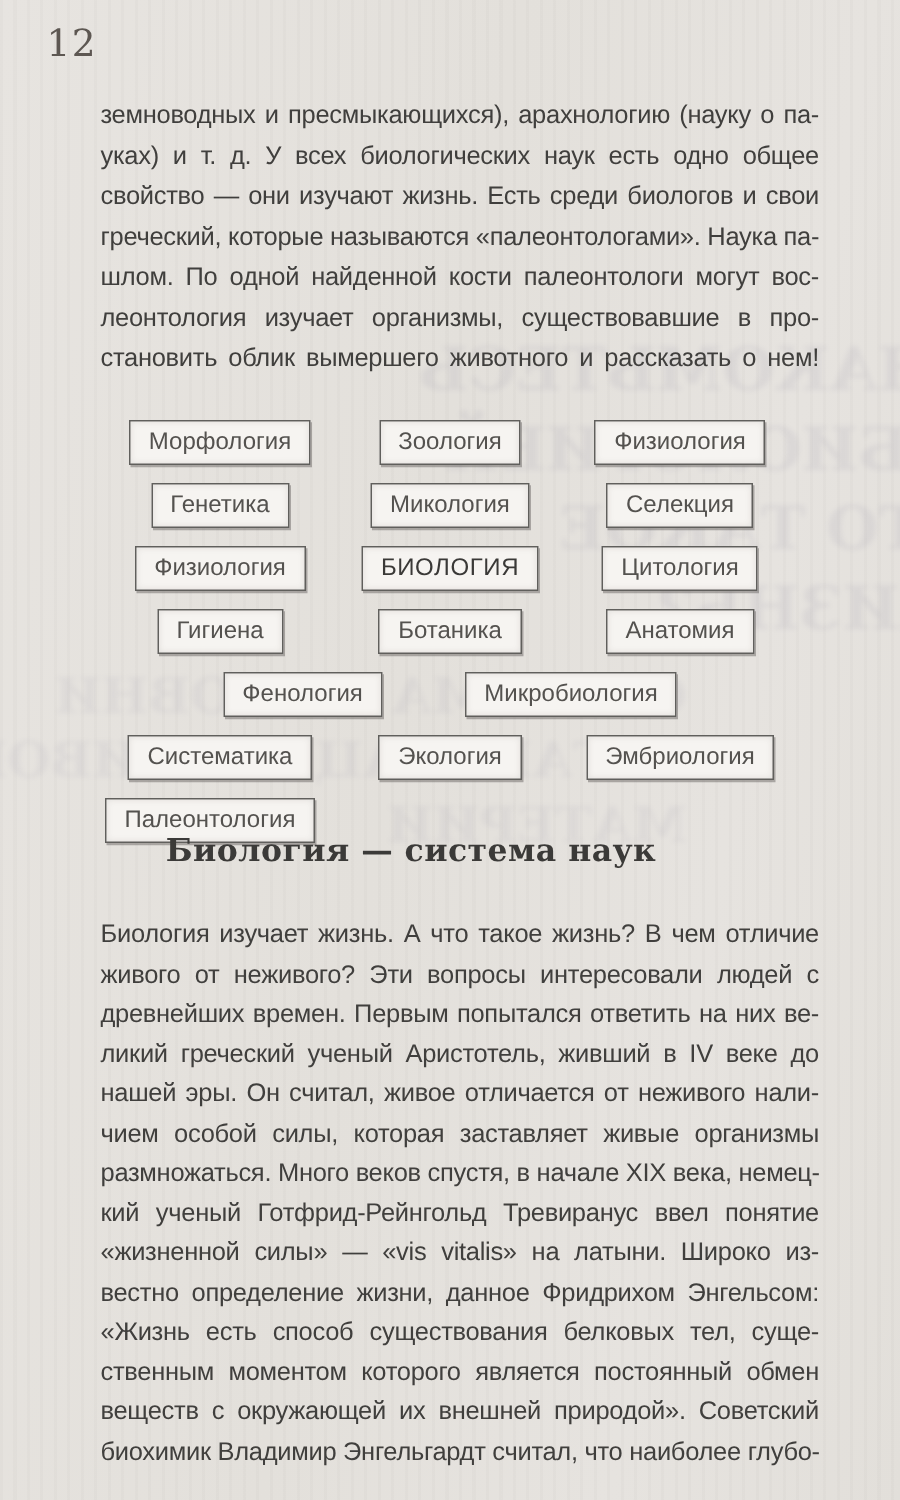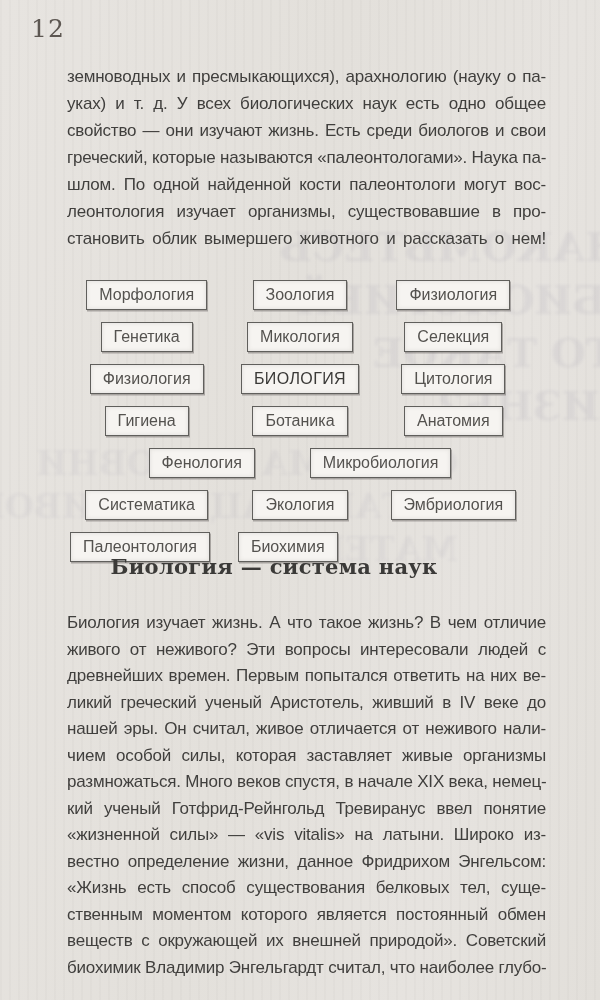--- a/index.html
+++ b/index.html
@@ -118,21 +118,20 @@
         <div class="box">Фенология</div>
         <div class="box">Микробиология</div>
       </div>
       <div class="d-row three">
         <div class="box">Систематика</div>
         <div class="box">Экология</div>
         <div class="box">Эмбриология</div>
       </div>
       <div class="d-row two-b">
         <div class="box">Палеонтология</div>
-        <div class="box">Биохимия</div>
       </div>
     </div>
 
   <h2 class="heading">Биология — система наук</h2>
 
   <div class="para para2">
       <div class="tline">Биология изучает жизнь. А что такое жизнь? В чем отличие</div>
       <div class="tline">живого от неживого? Эти вопросы интересовали людей с</div>
       <div class="tline">древнейших времен. Первым попытался ответить на них ве-</div>
       <div class="tline">ликий греческий ученый Аристотель, живший в IV веке до</div>

